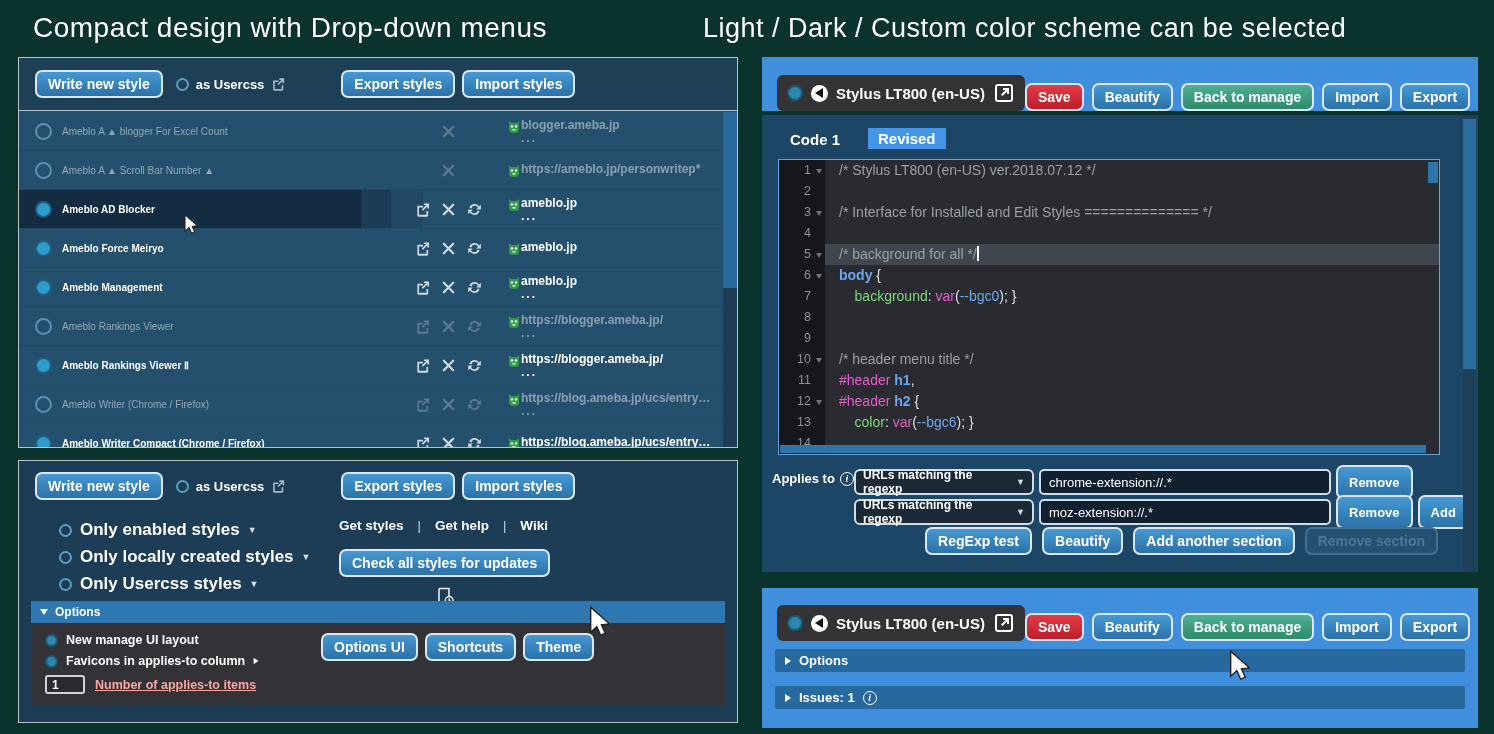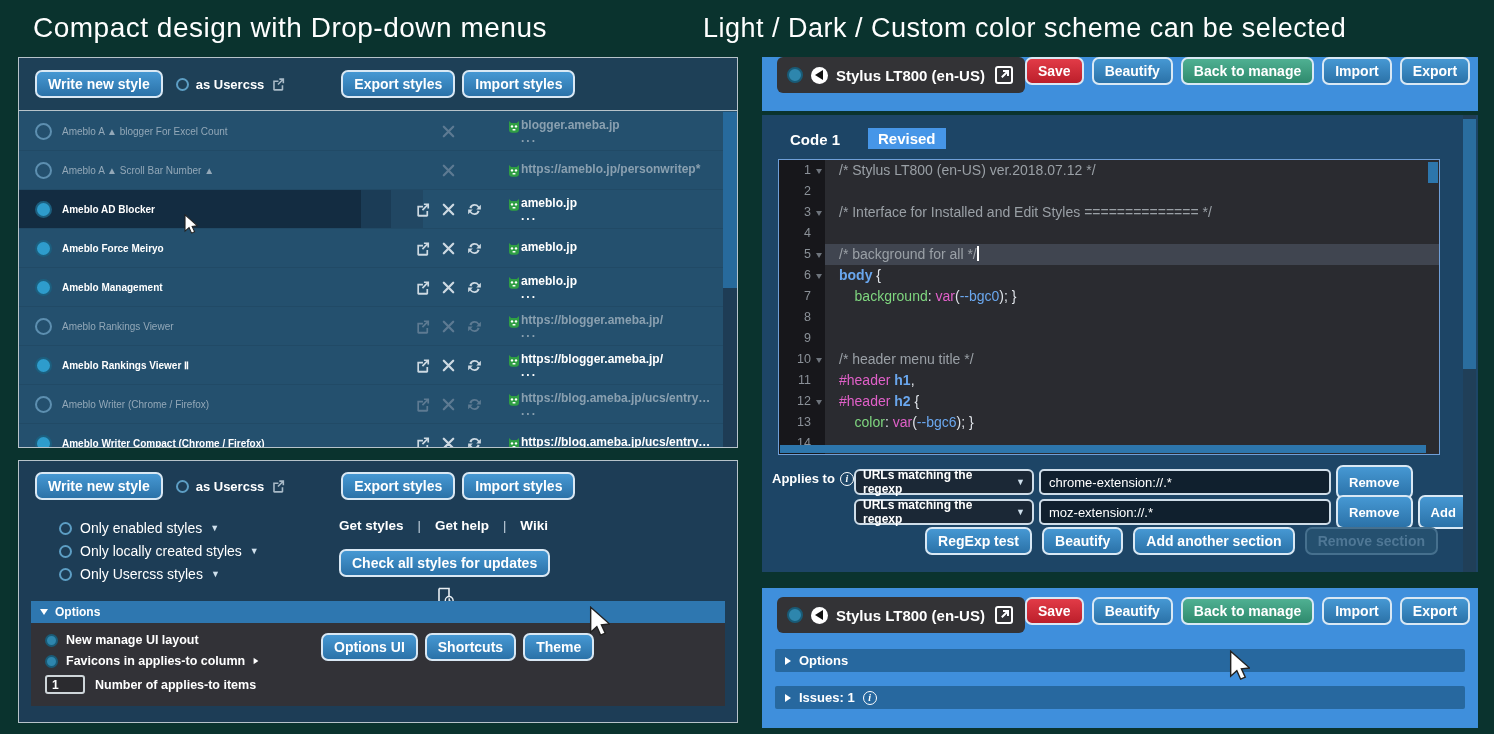--- a/index.html
+++ b/index.html
@@ -58,43 +58,43 @@
   .u{font-size:12px;font-weight:bold;color:#fff;white-space:nowrap;}
   .srow.off .u{color:#8aa0b0;}
   .dots{font-size:12px;font-weight:bold;color:#fff;letter-spacing:2px;}
   .srow.off .dots{color:#8aa0b0;}
   .vscroll{position:absolute;right:0;top:54px;bottom:0;width:14px;background:#1e3c55;}
   .vscroll .thumb{position:absolute;left:0;right:0;top:0;height:176px;background:#276a9c;}
 
   
   .filters{position:absolute;left:40px;top:59px;display:flex;flex-direction:column;gap:7px;}
   .filt{display:flex;align-items:center;gap:8px;cursor:pointer;}
-  .filt .flabel{color:#fff;font-size:14px;font-weight:normal;text-align:right;}
+  .filt .flabel{color:#fff;font-size:17px;font-weight:bold;text-align:right;}
   .caret{color:#cfe0ec;font-size:9px;}
   .links{position:absolute;left:320px;top:57px;display:flex;align-items:center;gap:14px;}
   .lnk{color:#fff;font-size:13.5px;font-weight:bold;cursor:pointer;}
   .pipe{color:#c6d5e0;font-size:13px;}
   .chkrow{position:absolute;left:320px;top:88px;display:flex;align-items:center;gap:9px;flex-direction:column;}
   .histicon{width:20px;height:20px;color:#e8eef3;}
   .optbar{position:absolute;left:12px;top:140px;width:694px;height:22px;background:#2e77b0;display:flex;align-items:center;
           padding-left:9px;gap:7px;color:#fff;font-size:12px;font-weight:bold;cursor:pointer;}
   .tri-d{width:0;height:0;border-left:4px solid transparent;border-right:4px solid transparent;border-top:6px solid #fff;}
   .tri-r{width:0;height:0;border-top:4px solid transparent;border-bottom:4px solid transparent;border-left:6px solid #fff;}
   .optbody{position:absolute;left:12px;top:162px;width:694px;height:83px;background:#323237;}
   .otoggle{position:absolute;display:flex;align-items:center;gap:8px;cursor:pointer;}
   .dot{width:13px;height:13px;border-radius:50%;background:#2e86ad;border:2px solid #195b77;}
   .otoggle .olabel{color:#fff;font-size:12.5px;font-weight:bold;}
   .cntrow{position:absolute;left:14px;top:52px;display:flex;align-items:center;gap:10px;}
   .cntinput{width:40px;height:19px;background:#2b2b2f;border:2px solid #cfd6da;border-radius:3px;color:#fff;
             font-size:12px;font-weight:bold;padding:0 5px;}
-  .cntlabel{color:#ffffff;font-size:12.5px;font-weight:bold;}
+  .cntlabel{color:#fca5a5;font-size:12.5px;font-weight:bold;text-decoration:underline;}
   .obtns{position:absolute;left:290px;top:10px;display:flex;gap:7px;}
 
   
-  .e-header{height:54px;background:#3f8fdc;display:flex;align-items:flex-start;padding:0 15px;}
+  .e-header{height:54px;background:#3f8fdc;display:flex;align-items:flex-end;padding:0 15px;}
   .pD .e-header{background:transparent;margin-top:9px;height:44px;}
   .pill{width:332px;height:36px;background:#333336;border-radius:6px;display:flex;align-items:center;padding:0 10px;gap:8px;}
   .pill .dot{width:16px;height:16px;}
   .backic{width:17px;height:17px;border-radius:50%;background:#fff;display:flex;align-items:center;justify-content:center;flex:none;}
   .backic .tri-l{width:0;height:0;border-top:5px solid transparent;border-bottom:5px solid transparent;border-right:8px solid #111;margin-right:1px;}
   .ptitle{color:#fff;font-size:15px;font-weight:bold;white-space:nowrap;}
   .popout{margin-left:auto;width:22px;height:22px;color:#fff;cursor:pointer;}
   .hdrbtns{margin-left:auto;display:flex;gap:8px;}
   .e-body{position:relative;margin-top:4px;height:457px;background:#1d4566;}
   .codetab{position:absolute;left:28px;top:16px;color:#fff;font-size:15px;font-weight:bold;}

